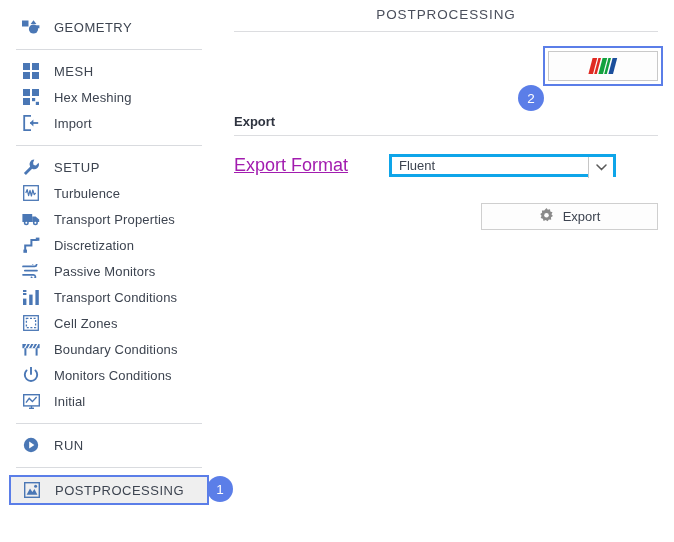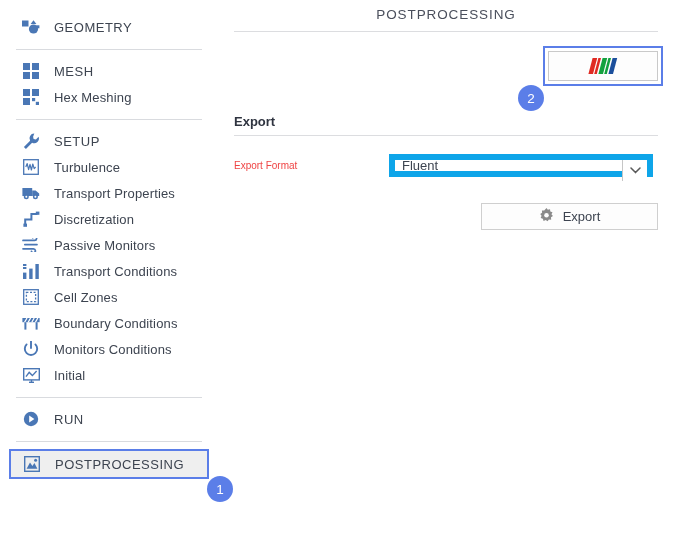--- a/index.html
+++ b/index.html
@@ -112,25 +112,25 @@
   .pv-logo{display:block;}
 
   
   .section-title{
     font-weight:bold;font-size:13px;color:#2f3440;
     margin-top:31px;
   }
   .section-rule{height:1px;background:#dcdde0;margin-top:6px;}
 
   .form-row{display:flex;align-items:center;margin-top:17px;height:24px;}
-  .form-row .flabel{font-size:10px;color:#ef4444;width:155px;flex:0 0 155px;}
+  .form-row .flabel{font-size:18px;color:#a21caf;width:155px;flex:0 0 155px;text-decoration:underline;}
   .select-box{
     position:relative;
-    width:264px;height:23px;
-    border:6px solid #0ea5e9;background:#ffffff;
+    width:227px;height:23px;
+    border:3px solid #0ea5e9;background:#ffffff;
     box-sizing:border-box;
     display:flex;align-items:center;
     cursor:pointer;
   }
   .select-value{font-size:13px;color:#3d4450;padding-left:7px;}
   .select-arrow{
     position:absolute;right:0;top:0;
     width:24px;height:21px;
     border-left:1px solid #c6c6c6;
     display:flex;align-items:center;justify-content:center;
@@ -199,20 +199,30 @@
         <span class="ic">
           <svg width="16" height="16" viewBox="0 0 16 16">
             <rect x="0" y="0" width="7" height="7" fill="#4a77b5"></rect>
             <rect x="9" y="0" width="7" height="7" fill="#4a77b5"></rect>
             <rect x="0" y="9" width="7" height="7" fill="#4a77b5"></rect>
             <rect x="9" y="9" width="3.2" height="3.2" fill="#4a77b5"></rect>
             <rect x="12.8" y="12.8" width="3.2" height="3.2" fill="#4a77b5"></rect>
           </svg>
         </span>
         <span class="lbl">Hex Meshing</span>
+      </div>
+      <div class="nav-item">
+        <span class="ic">
+          <svg width="17" height="16" viewBox="0 0 17 16">
+            <path d="M8 0.8 H1.2 V15.2 H8" stroke="#4a77b5" stroke-width="1.8" fill="none"></path>
+            <path d="M15.2 8 H7.2" stroke="#4a77b5" stroke-width="1.8" fill="none"></path>
+            <path d="M10.4 4.6 L6.8 8 L10.4 11.4 Z" fill="#4a77b5"></path>
+          </svg>
+        </span>
+        <span class="lbl">Import</span>
       </div>
     </div>
 
     <div class="sep"></div>
 
     <div class="nav-group">
       <div class="nav-item top">
         <span class="ic">
           <svg width="17" height="17" viewBox="0 0 17 17">
             <path d="M11.3 0.6 a4.7 4.7 0 0 0 -4.2 7.1 L0.9 13.9 l2 2 l6.2 -6.2 a4.7 4.7 0 0 0 6.5 -5.9 l-2.7 2.7 l-2.3 -0.5 l-0.5 -2.3 z" fill="#4a77b5"></path>

